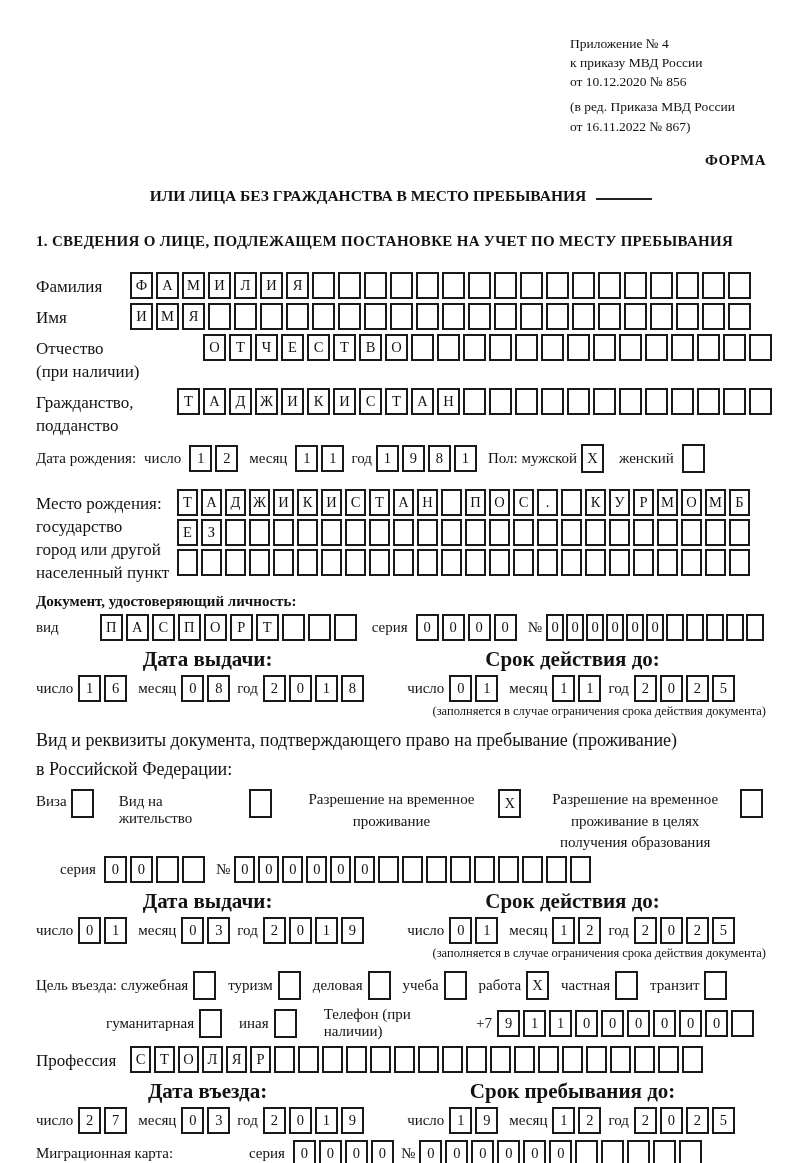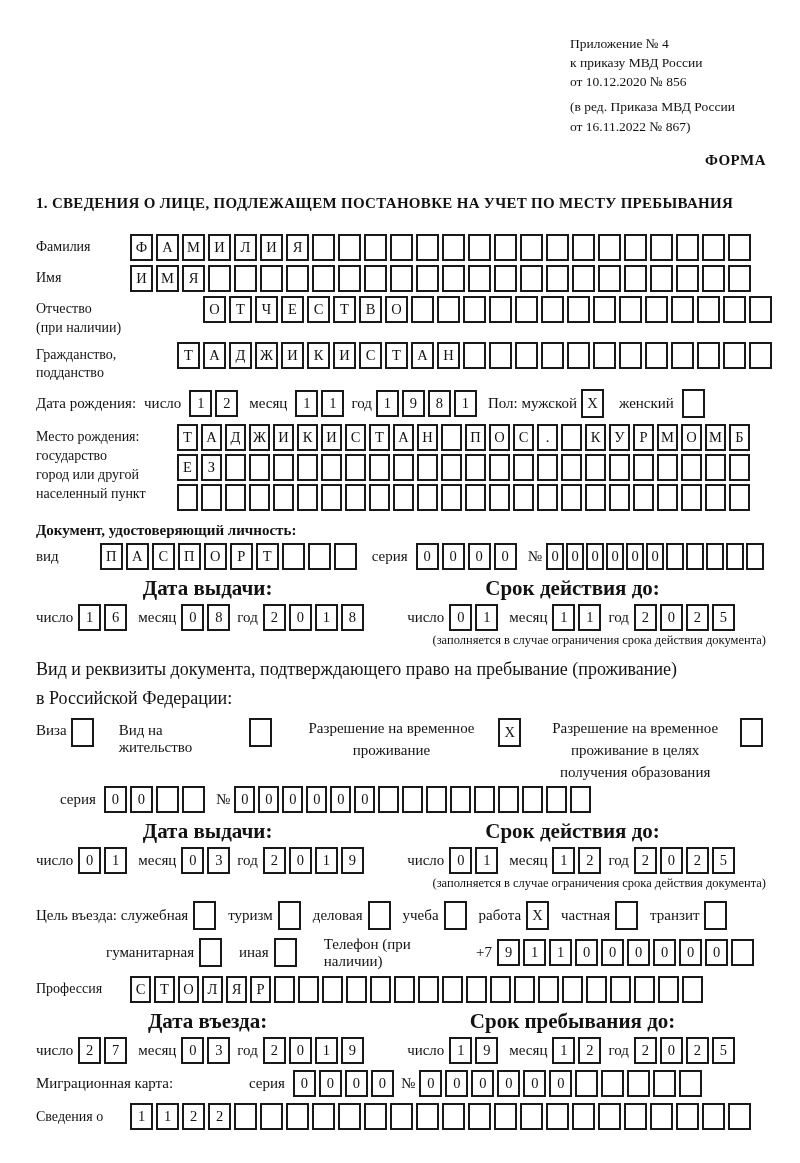--- a/index.html
+++ b/index.html
@@ -10,21 +10,21 @@
     position:relative; overflow:hidden; margin:0 auto;
   }
   .appendix { margin-left:auto; width:196px; font-size:13.5px; line-height:1.42; }
   .appendix .rev { margin-top:6px; }
   .forma { text-align:right; font-weight:bold; font-size:15px; margin-top:16px; letter-spacing:.5px; }
   .title { text-align:center; font-weight:bold; font-size:15.5px; line-height:1.55; margin-top:14px; }
   .uline { display:inline-block; width:56px; border-bottom:2px solid #222; height:1em; margin-left:10px; vertical-align:baseline; }
   .sec1 { font-weight:bold; font-size:15px; margin-top:26px; letter-spacing:.3px; }
 
   .row { display:flex; align-items:flex-start; margin-top:4px; }
-  .lbl { font-size:14px; line-height:1.35; flex:none; padding-top:4px; }
+  .lbl { font-size:17px; line-height:1.35; flex:none; padding-top:4px; }
   .w94 { width:94px; } .w141 { width:141px; } .w167 { width:167px; }
   .cells { display:flex; flex-wrap:nowrap; flex:none; }
   .cell {
     box-sizing:border-box; width:23px; height:27px; border:2px solid #191919;
     margin-right:3px; display:flex; align-items:center; justify-content:center;
     font-size:14.5px; flex:none; background:#fff;
   }
   .sm .cell { width:21px; margin-right:3px; }
   .xs .cell { width:18px; margin-right:2px; }
   .cb .cell { height:29px; }
@@ -61,20 +61,21 @@
     <div>Приложение № 4</div>
     <div>к приказу МВД России</div>
     <div>от 10.12.2020 № 856</div>
     <div class="rev">(в ред. Приказа МВД России</div>
     <div>от 16.11.2022 № 867)</div>
   </div>
 
   <div class="forma">ФОРМА</div>
 
   <div class="title">
+    <div><span>ИЛИ ЛИЦА БЕЗ ГРАЖДАНСТВА В МЕСТО ПРЕБЫВАНИЯ</span><span class="uline"></span></div>
   </div>
 
   <div class="sec1">1. СВЕДЕНИЯ О ЛИЦЕ, ПОДЛЕЖАЩЕМ ПОСТАНОВКЕ НА УЧЕТ ПО МЕСТУ ПРЕБЫВАНИЯ</div>
 
   <div class="row" style="margin-top:22px;">
     <div class="lbl w94">Фамилия</div>
     <div class="cells">
         <span class="cell">Ф</span>
         <span class="cell">А</span>
         <span class="cell">М</span>
@@ -217,21 +218,21 @@
     <span class="t15 gap4">Пол: мужской</span>
     <span class="cells cb gap12">
         <span class="cell">X</span>
       </span>
     <span class="t15 gap8">женский</span>
     <span class="cells cb">
         <span class="cell"></span>
       </span>
   </div>
 
-  <div class="row" style="margin-top:6px;">
+  <div class="row" style="margin-top:16px;">
     <div class="lbl w141">
       <div>Место рождения:</div>
       <div>государство</div>
       <div>город или другой</div>
       <div>населенный пункт</div>
     </div>
     <div class="stack">
       <div class="cells sm">
           <span class="cell">Т</span>
           <span class="cell">А</span>

